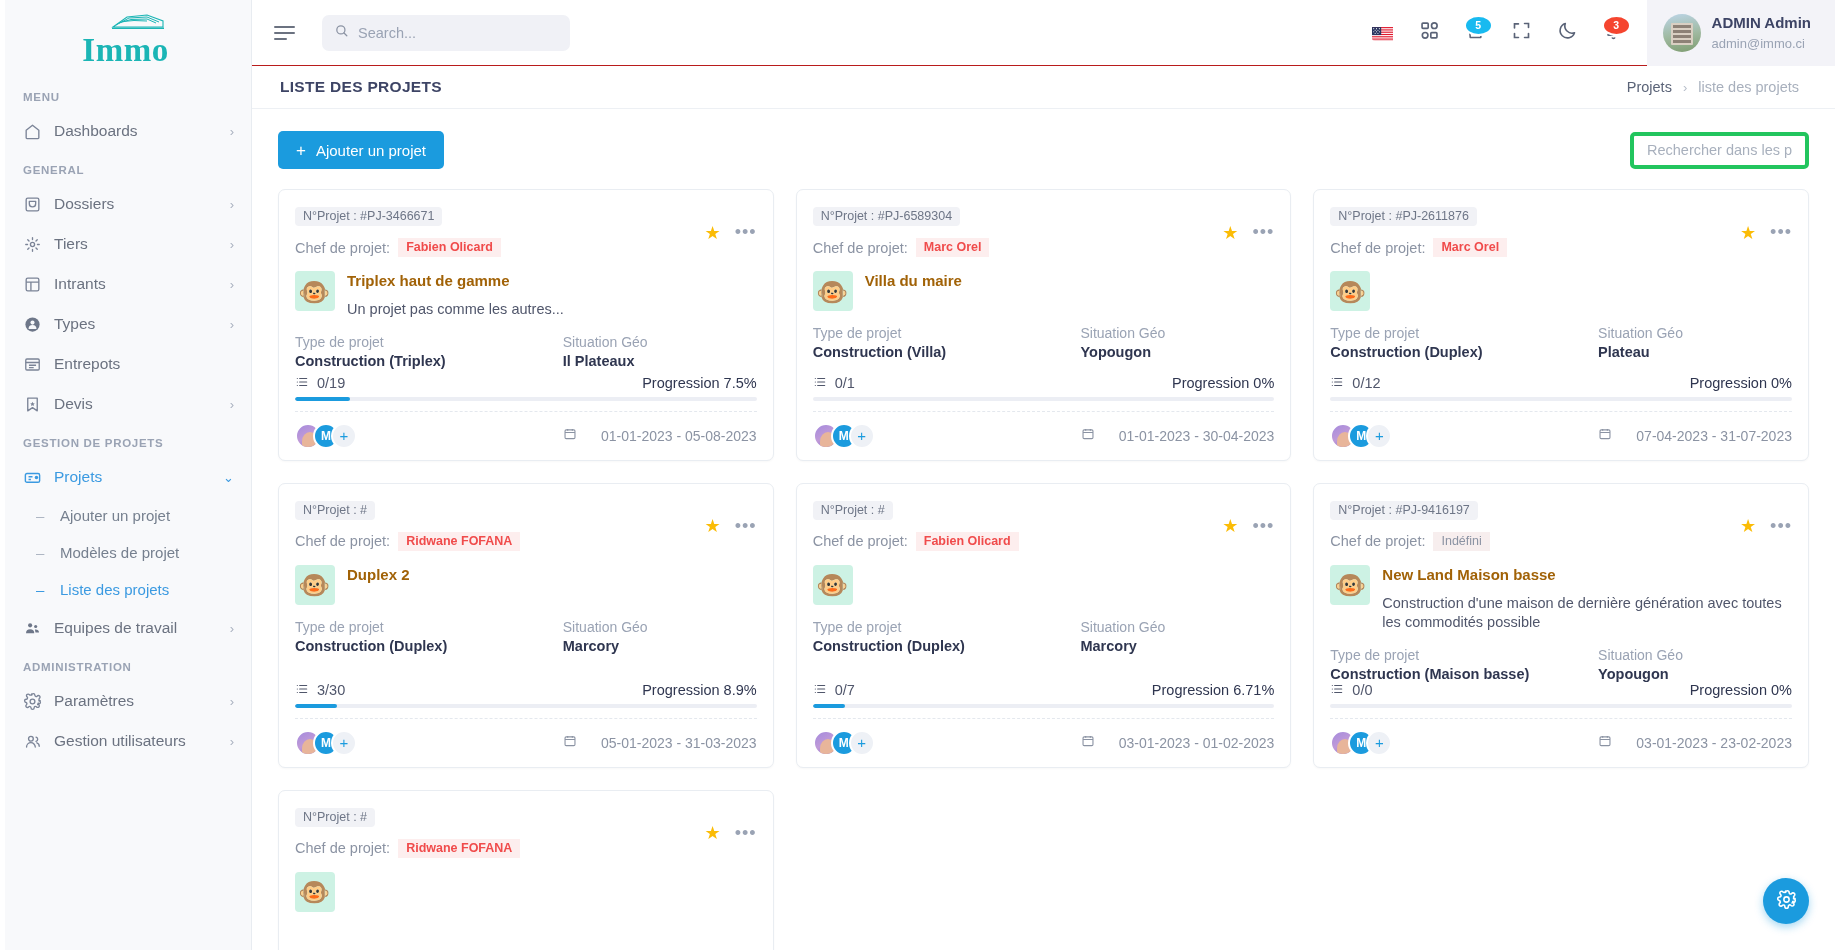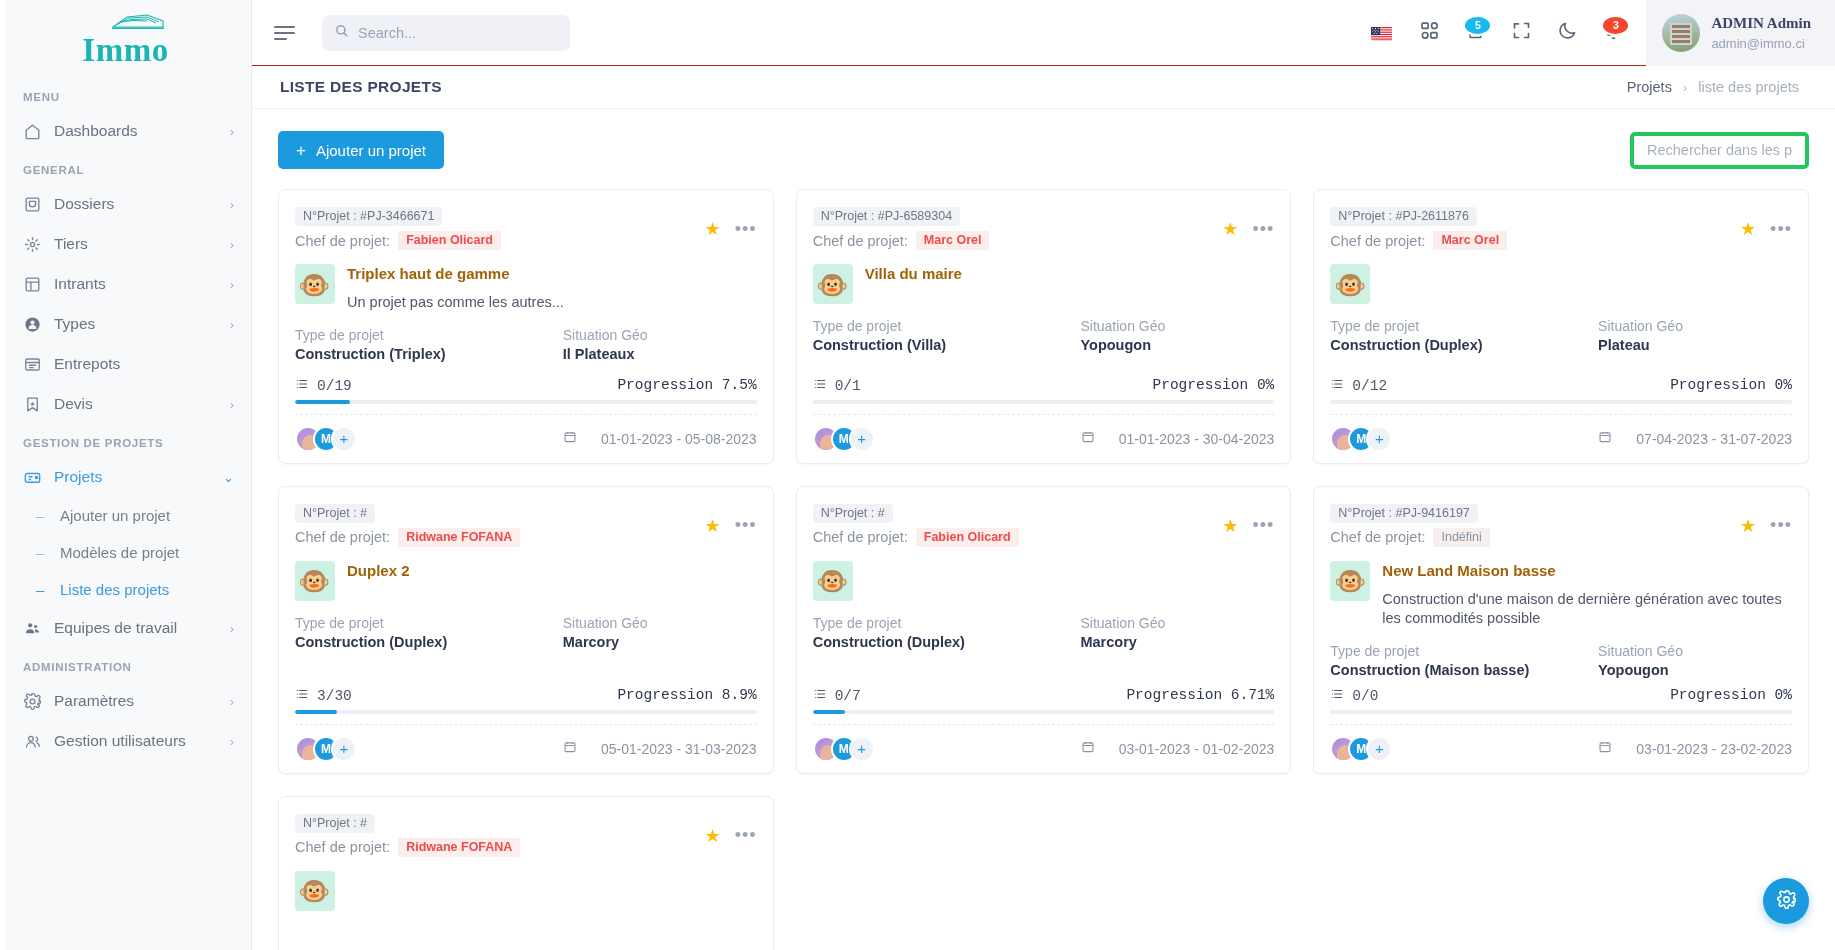--- a/index.html
+++ b/index.html
@@ -111,21 +111,21 @@
   }
   .profile-pic .bld {
     position:absolute; left:8px; top:9px; width:22px; height:22px; background:#d9cfc2;
     border-radius:1px;
   }
   .profile-pic .bld::before{
     content:""; position:absolute; inset:2px 2px auto 2px; height:3px; background:#8d8176;
     box-shadow: 0 5px 0 #8d8176, 0 10px 0 #8d8176, 0 15px 0 #8d8176;
   }
   .profile-txt { line-height: 1.25; }
-  .profile-name { font-size: 15px; font-weight: 700; color: #3d4465; font-family: Liberation Serif, serif; }
+  .profile-name { font-size: 15px; font-weight: 700; color: #3d4465; }
   .profile-mail { font-size: 13px; color: #9aa3b4; }
 
   
   .page-head {
     height: 43px; min-height: 43px; display: flex; align-items: center;
     padding: 0 36px 0 28px; border-bottom: 1px solid #edf0f4; background: #fff;
   }
   .page-title {
     font-size: 15.5px; font-weight: 700; color: #3d4465; letter-spacing: 0.3px;
     text-transform: uppercase;
@@ -159,21 +159,21 @@
     background: #fff; border: 1px solid #e9edf2; border-radius: 7px;
     padding: 16px 16px 0 16px; display: flex; flex-direction: column;
     box-shadow: 0 1px 2px rgba(16,24,40,0.03);
   }
   .card-top { display: flex; align-items: center; }
   .card-meta { flex: 1 1 auto; }
   .pj-no {
     display: inline-block; background: #f1f2f6; color: #6e7687;
     font-size: 12.5px; padding: 2px 8px 3px 8px; border-radius: 4px; font-weight: 400;
   }
-  .chef-row { margin-top: 5px; display: flex; align-items: center; gap: 8px; font-size: 14.5px; color: #8b93a3; }
+  .chef-row { margin-top: 12px; display: flex; align-items: center; gap: 8px; font-size: 14.5px; color: #8b93a3; }
   .chef-tag {
     background: #fdeeee; color: #f04b4b; font-size: 12.5px; font-weight: 700;
     padding: 2px 8px 3px 8px; border-radius: 0;
   }
   .chef-tag.muted { background: #f7eeee; color: #8b93a3; font-weight: 400; }
   .card-actions { display: flex; align-items: center; gap: 14px; padding-top: 2px; }
   .star { color: #fbbc06; font-size: 18px; line-height: 1; cursor: pointer; }
   .dots { color: #9aa3b4; font-size: 18px; line-height: 0.6; cursor: pointer; letter-spacing: 1px; }
 
   .card-body { display: flex; gap: 12px; margin-top: 14px; }
@@ -187,21 +187,21 @@
   .card-desc { font-size: 14.5px; color: #50566b; line-height: 1.35; margin-top: 10px; }
 
   .kv-row { display: flex; margin-top: 14px; }
   .kv { flex: 1 1 50%; }
   .kv.right { flex: 0 0 42%; }
   .kv-label { font-size: 14px; color: #9aa3b4; }
   .kv-value { font-size: 14.5px; font-weight: 700; color: #2f3650; margin-top: 3px; }
 
   .card-spacer { flex: 1 1 auto; min-height: 6px; }
 
-  .prog-row { display: flex; align-items: flex-start; margin-top: 9px; font-family: Liberation Mono, monospace; }
+  .prog-row { display: flex; align-items: center; margin-top: 0; }
   .prog-left { display: flex; align-items: center; gap: 8px; font-size: 14.5px; color: #50566b; }
   .prog-left svg { width: 14px; height: 14px; }
   .prog-right { margin-left: auto; font-size: 14.5px; color: #2f3650; font-weight: 400; }
   .bar { height: 4px; border-radius: 3px; background: #eceef4; margin-top: 5px; overflow: hidden; }
   .bar > span { display: block; height: 100%; background: #1b9bde; border-radius: 3px; }
 
   .card-foot {
     display: flex; align-items: center; border-top: 1px dashed #e4e8ee;
     margin-top: 10px; padding: 11px 0 11px 0;
   }

